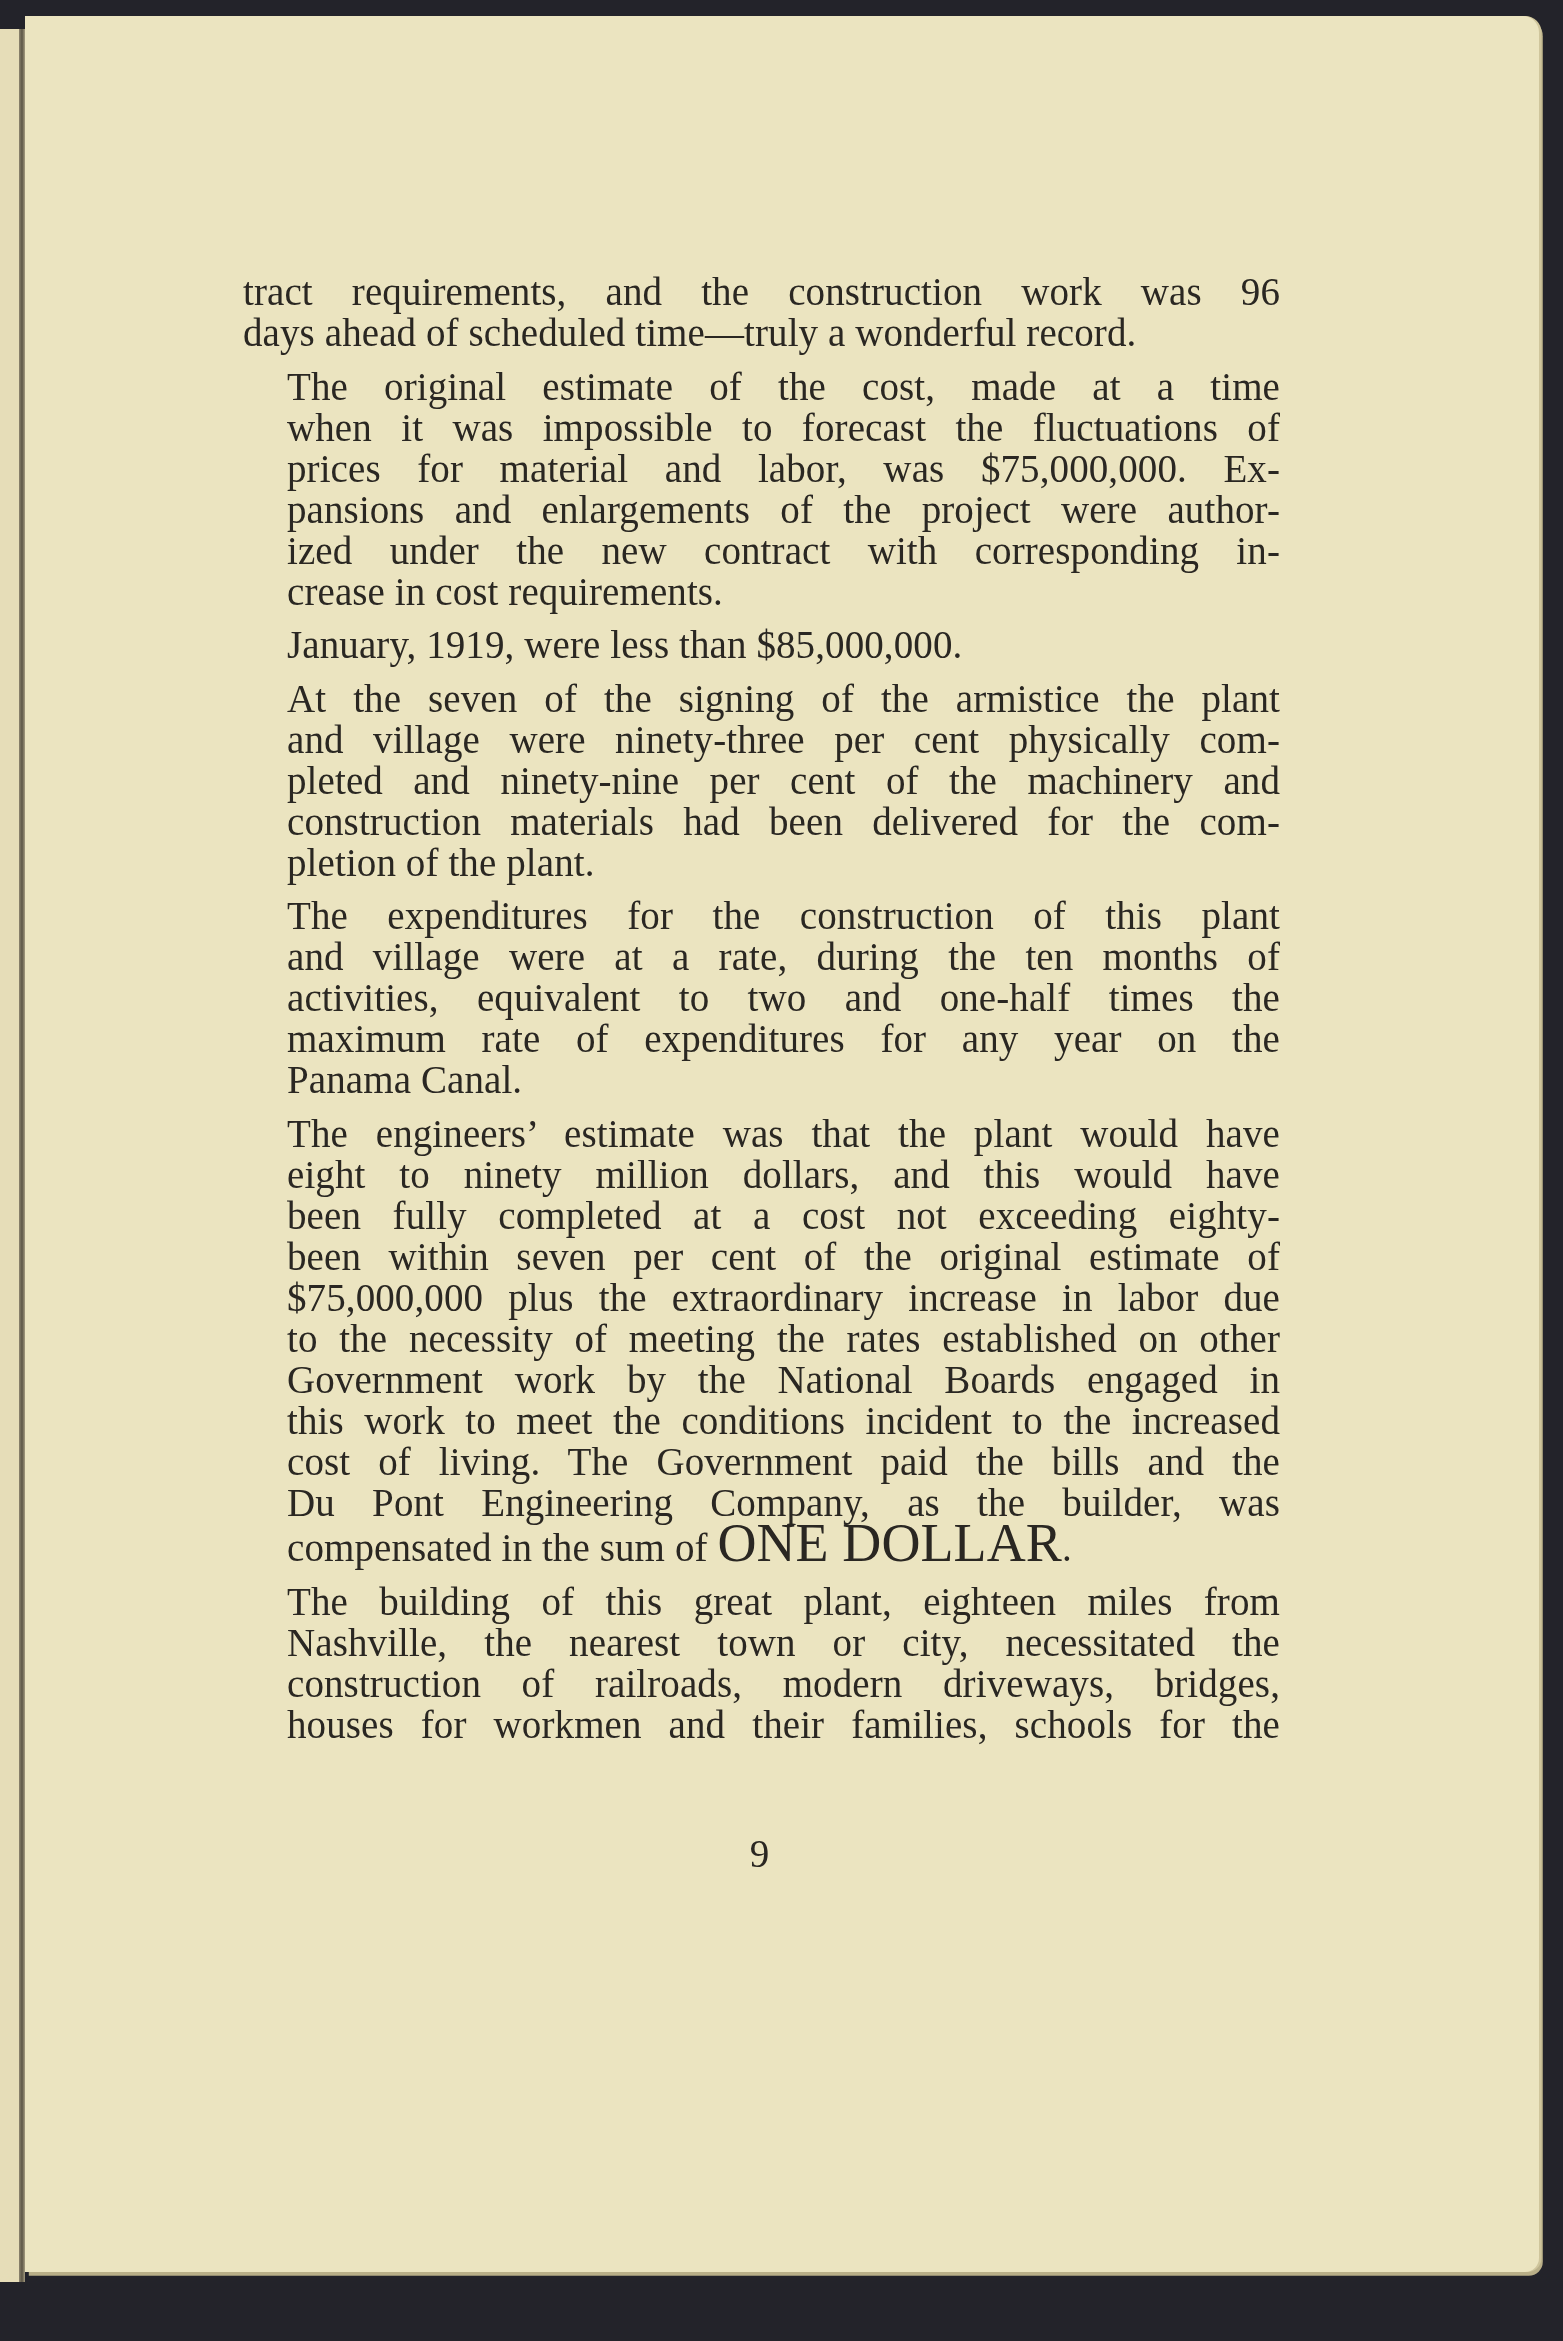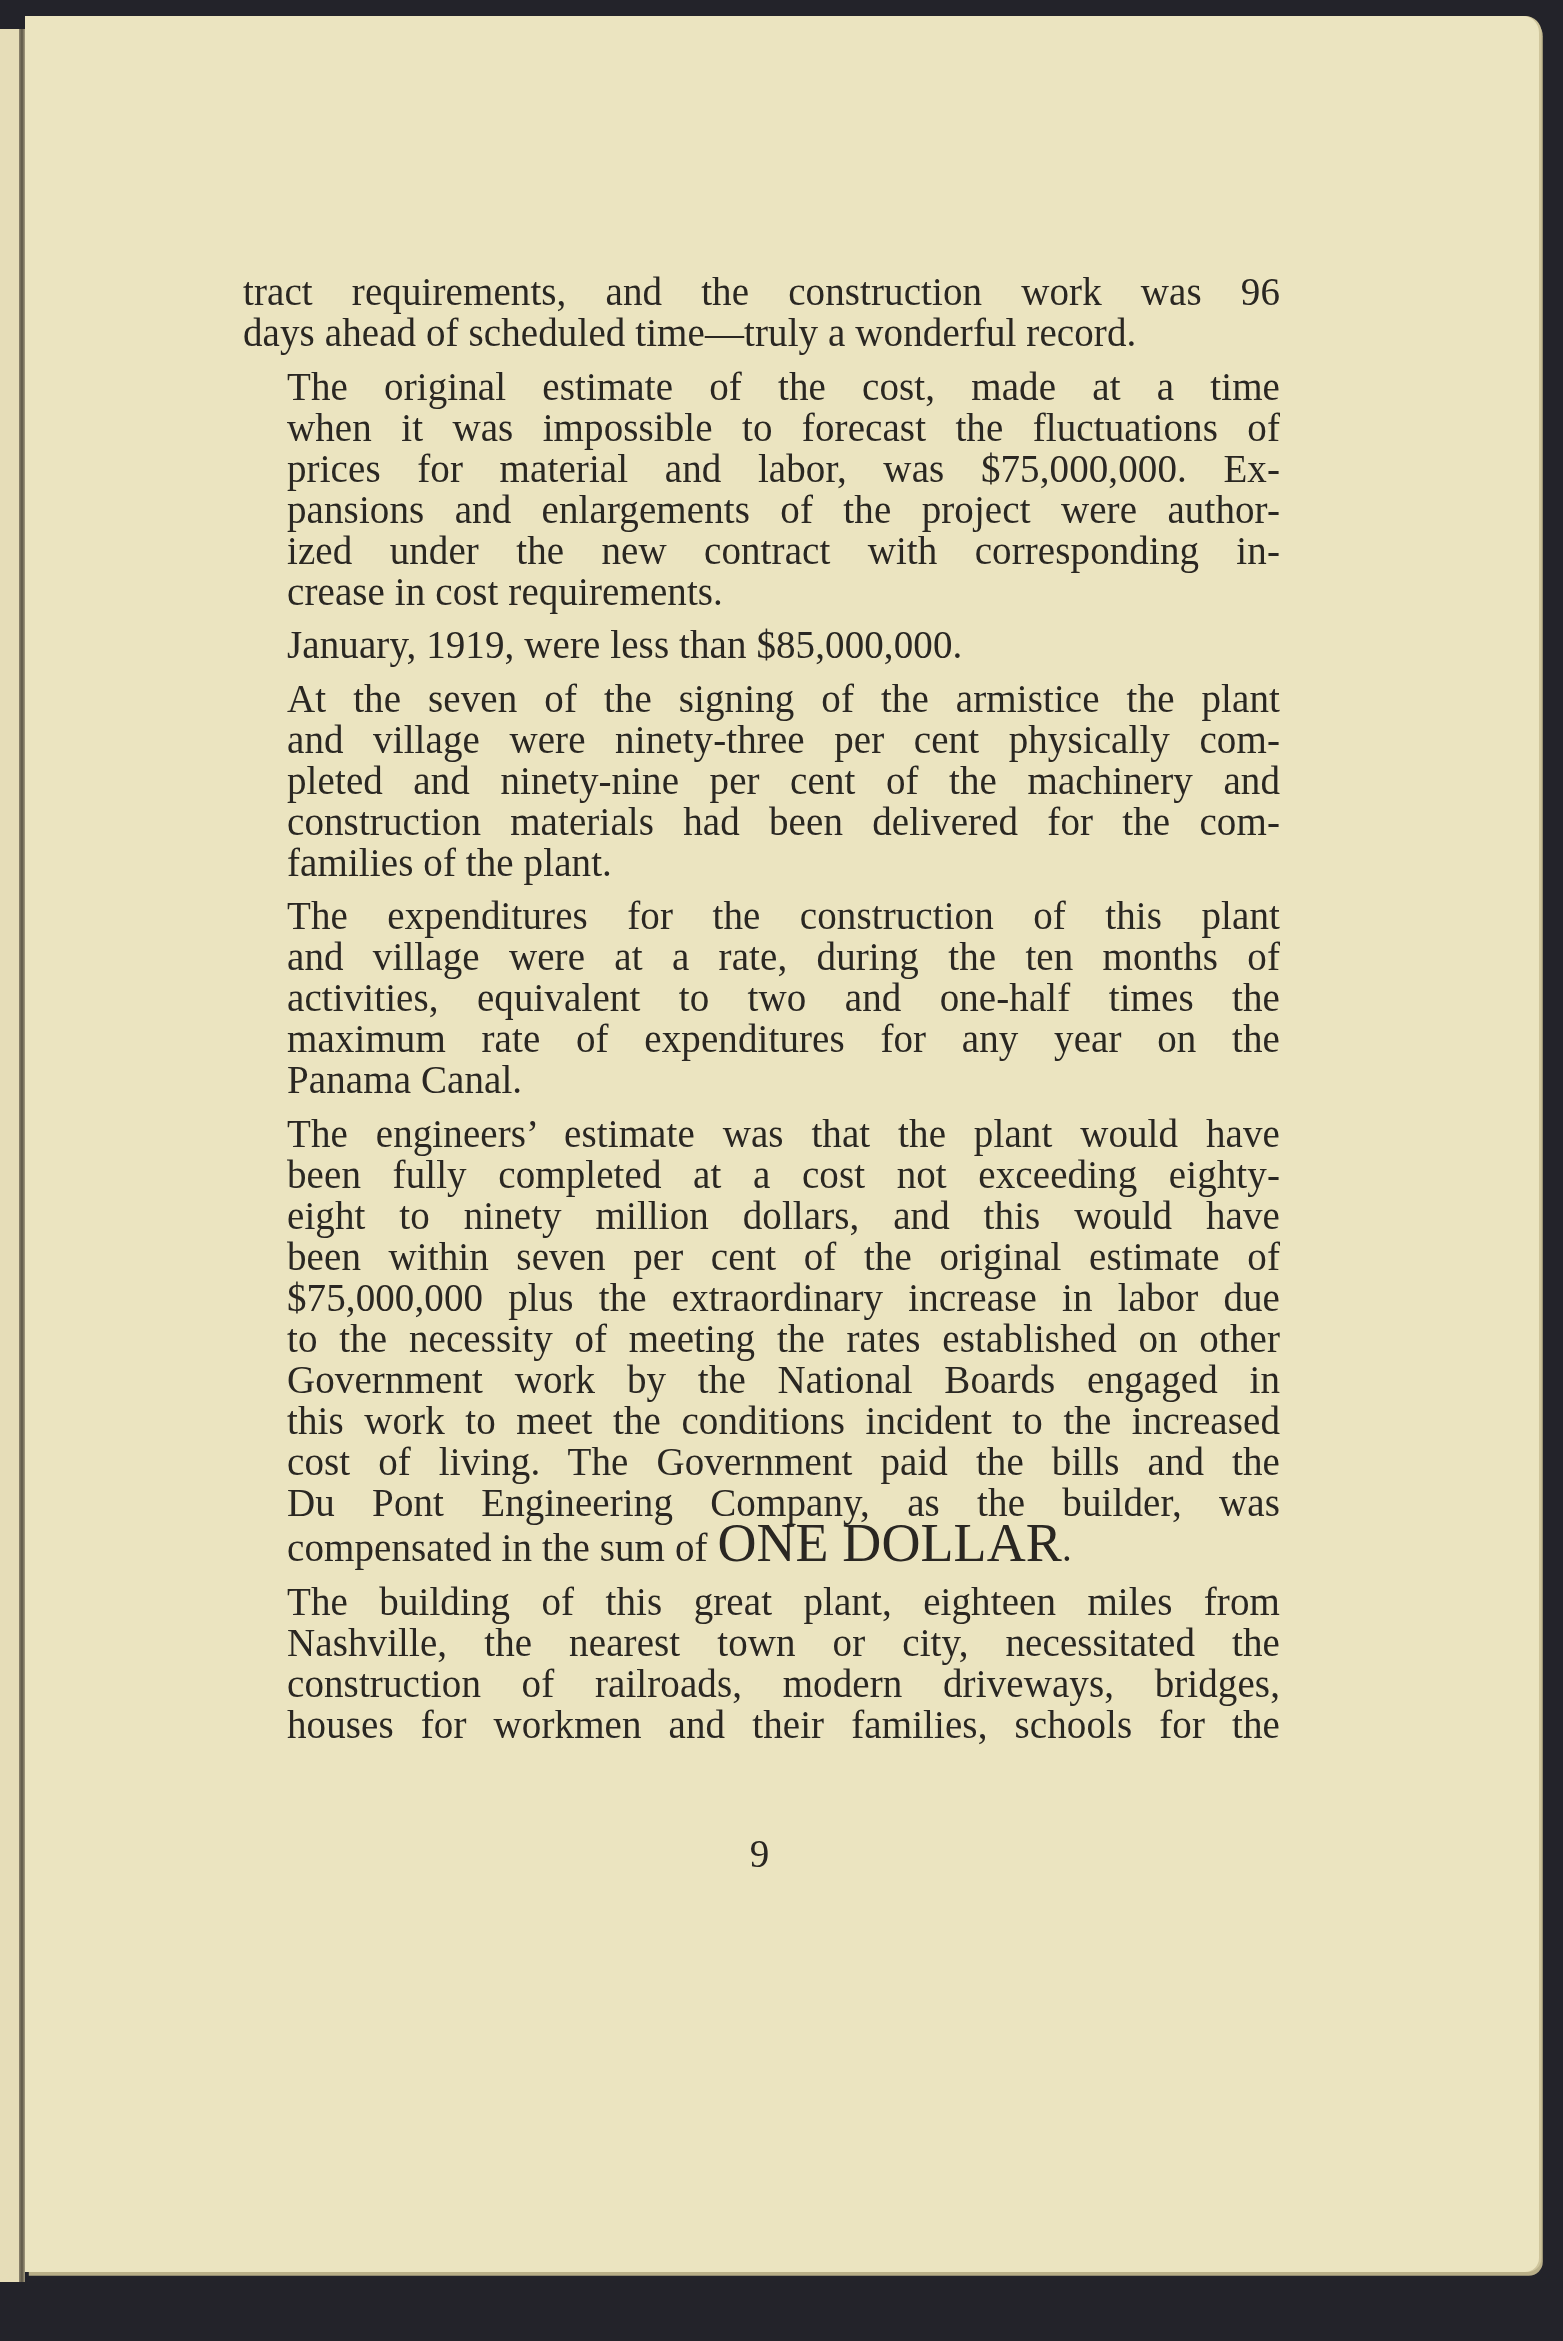--- a/index.html
+++ b/index.html
@@ -73,35 +73,35 @@
 
     <p>
       <span class="line last">January, 1919, were less than $85,000,000.</span>
     </p>
 
     <p>
       <span class="line">At the seven of the signing of the armistice the plant</span>
       <span class="line">and village were ninety-three per cent physically com-</span>
       <span class="line">pleted and ninety-nine per cent of the machinery and</span>
       <span class="line">construction materials had been delivered for the com-</span>
-      <span class="line last">families of the plant.</span>
+      <span class="line last">pletion of the plant.</span>
     </p>
 
     <p>
       <span class="line">The expenditures for the construction of this plant</span>
       <span class="line">and village were at a rate, during the ten months of</span>
       <span class="line">activities, equivalent to two and one-half times the</span>
       <span class="line">maximum rate of expenditures for any year on the</span>
       <span class="line last">Panama Canal.</span>
     </p>
 
     <p>
       <span class="line">The engineers’ estimate was that the plant would have</span>
+      <span class="line">eight to ninety million dollars, and this would have</span>
       <span class="line">been fully completed at a cost not exceeding eighty-</span>
-      <span class="line">eight to ninety million dollars, and this would have</span>
       <span class="line">been within seven per cent of the original estimate of</span>
       <span class="line">$75,000,000 plus the extraordinary increase in labor due</span>
       <span class="line">to the necessity of meeting the rates established on other</span>
       <span class="line">Government work by the National Boards engaged in</span>
       <span class="line">this work to meet the conditions incident to the increased</span>
       <span class="line">cost of living.  The Government paid the bills and the</span>
       <span class="line">Du Pont Engineering Company, as the builder, was</span>
       <span class="line last"><span>compensated in the sum of </span><span class="caps">ONE DOLLAR</span><span>.</span></span>
     </p>
 

